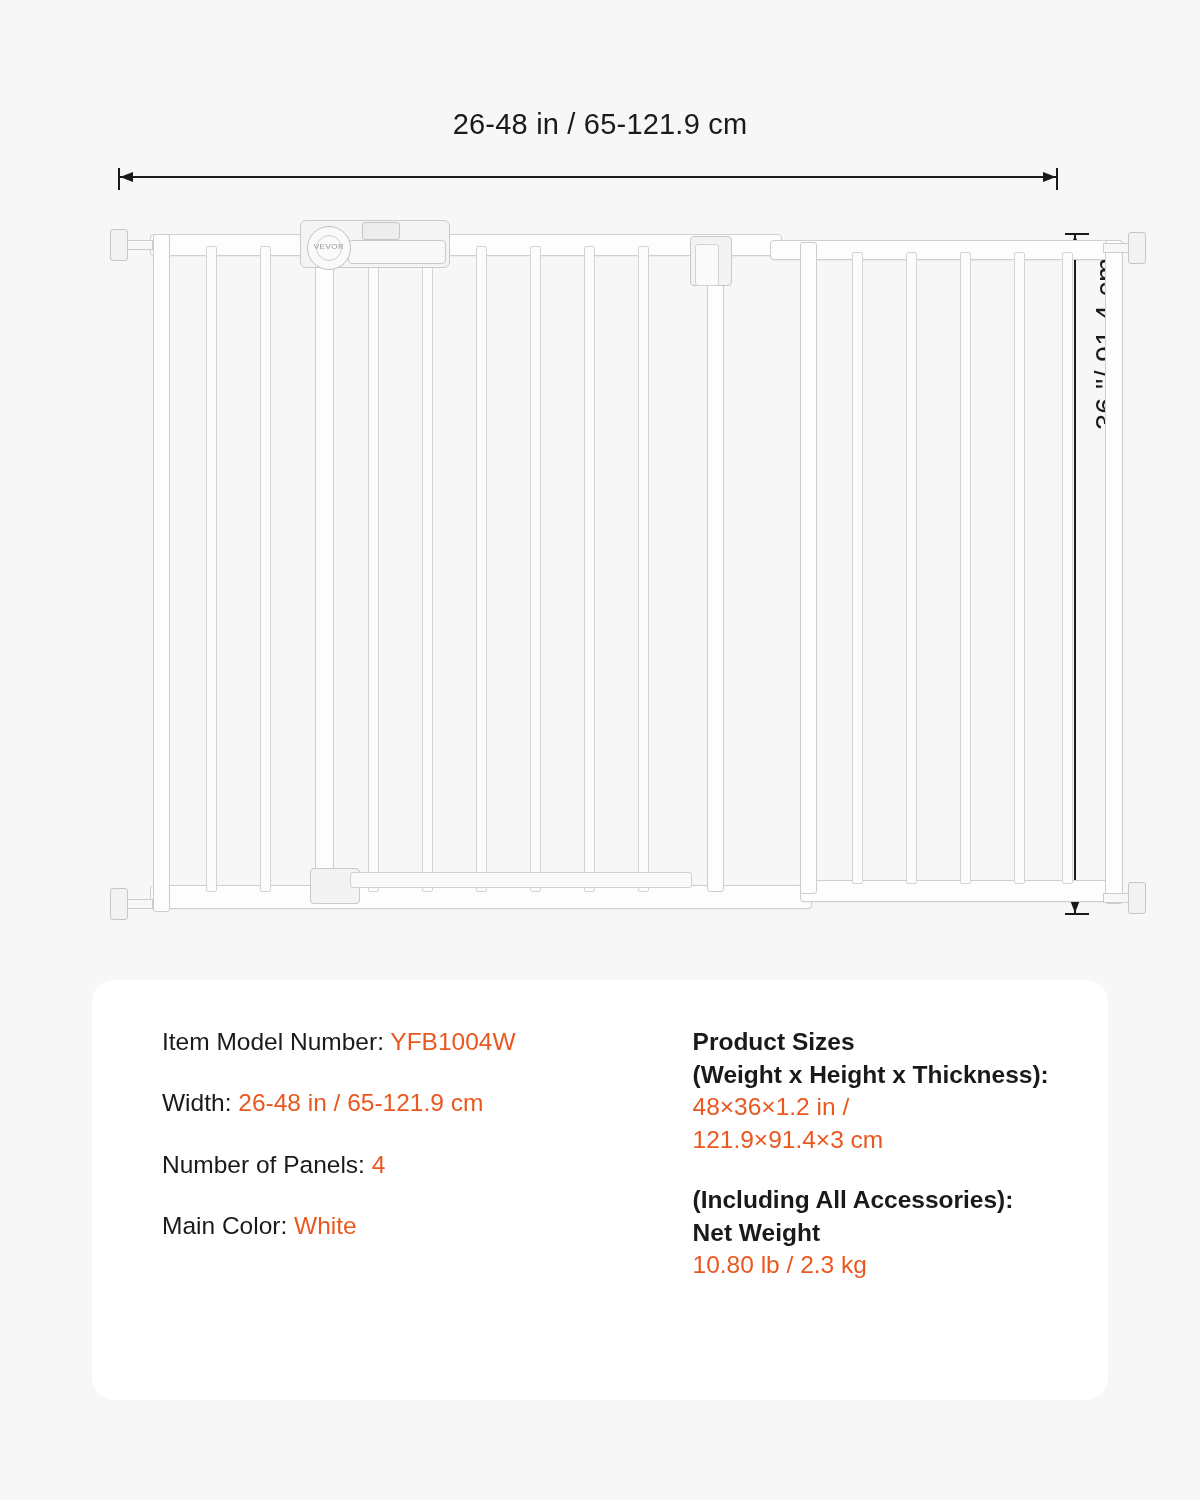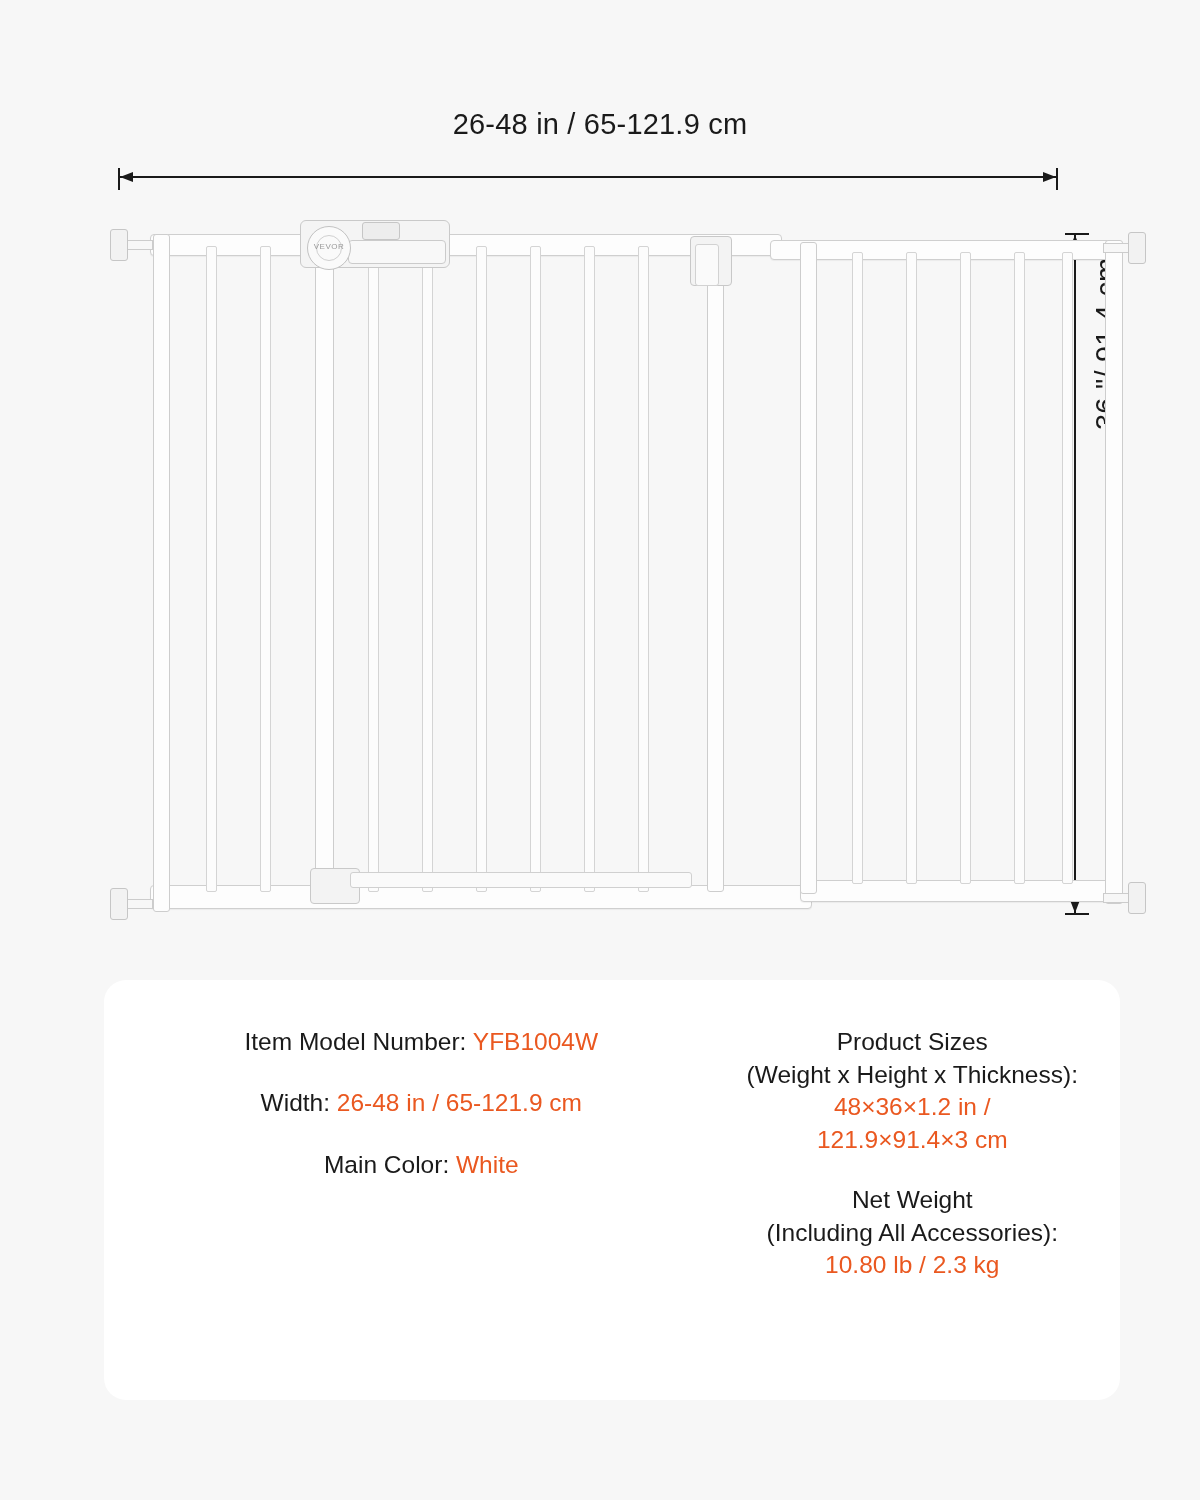--- a/index.html
+++ b/index.html
@@ -274,27 +274,26 @@
   .mount-tr { left: 996px; top: 12px; }
   .mount-tr .pad { right: 0; }
   .mount-tr .stem { right: 15px; }
   .mount-br { left: 996px; top: 662px; }
   .mount-br .pad { right: 0; }
   .mount-br .stem { right: 15px; }
 
   
   .spec-card {
     position: absolute;
-    left: 104px;
+    left: 92px;
     top: 980px;
     width: 1016px;
     height: 420px;
     background: #ffffff;
     border-radius: 22px;
-    text-align: center;
   }
   .spec-cols {
     display: flex;
     padding: 46px 0 0 70px;
     gap: 36px;
   }
   .col-left { width: 500px; }
   .col-right { width: 420px; }
   .spec-row {
     font-size: 24.5px;
@@ -303,21 +302,21 @@
     color: #1a1a1a;
   }
   .spec-row .val { color: #ea5820; }
   .spec-block {
     font-size: 24.5px;
     line-height: 1.33;
     margin-bottom: 28px;
     color: #1a1a1a;
   }
   .spec-block .val { color: #ea5820; display: block; }
-  .spec-block .lbl { display: block; }
+  .spec-block .lbl { display: block; font-weight: bold; }
 </style>
 </head>
 <body>
 
 <div class="width-label">26-48 in / 65-121.9 cm</div>
 <div class="width-dim">
   <div class="line"></div>
   <div class="tick-l"></div>
   <div class="tick-r"></div>
   <div class="arrow-l"></div>
@@ -398,33 +397,37 @@
     <div class="col-left">
       <div class="spec-row">
         <span>Item Model Number:</span>
         <span class="val">YFB1004W</span>
       </div>
       <div class="spec-row">
         <span>Width:</span>
         <span class="val">26-48 in / 65-121.9 cm</span>
       </div>
       <div class="spec-row">
+        <span>Number of Panels:</span>
+        <span class="val">4</span>
+      </div>
+      <div class="spec-row">
         <span>Main Color:</span>
         <span class="val">White</span>
       </div>
     </div>
 
     <div class="col-right">
       <div class="spec-block">
         <span class="lbl">Product Sizes</span>
         <span class="lbl">(Weight x Height x Thickness):</span>
         <span class="val">48×36×1.2 in /</span>
         <span class="val">121.9×91.4×3 cm</span>
       </div>
       <div class="spec-block">
+        <span class="lbl">(Including All Accessories):</span>
         <span class="lbl">Net Weight</span>
-        <span class="lbl">(Including All Accessories):</span>
         <span class="val">10.80 lb / 2.3 kg</span>
       </div>
     </div>
 
   </div>
 </div>
 
 </body></html>

